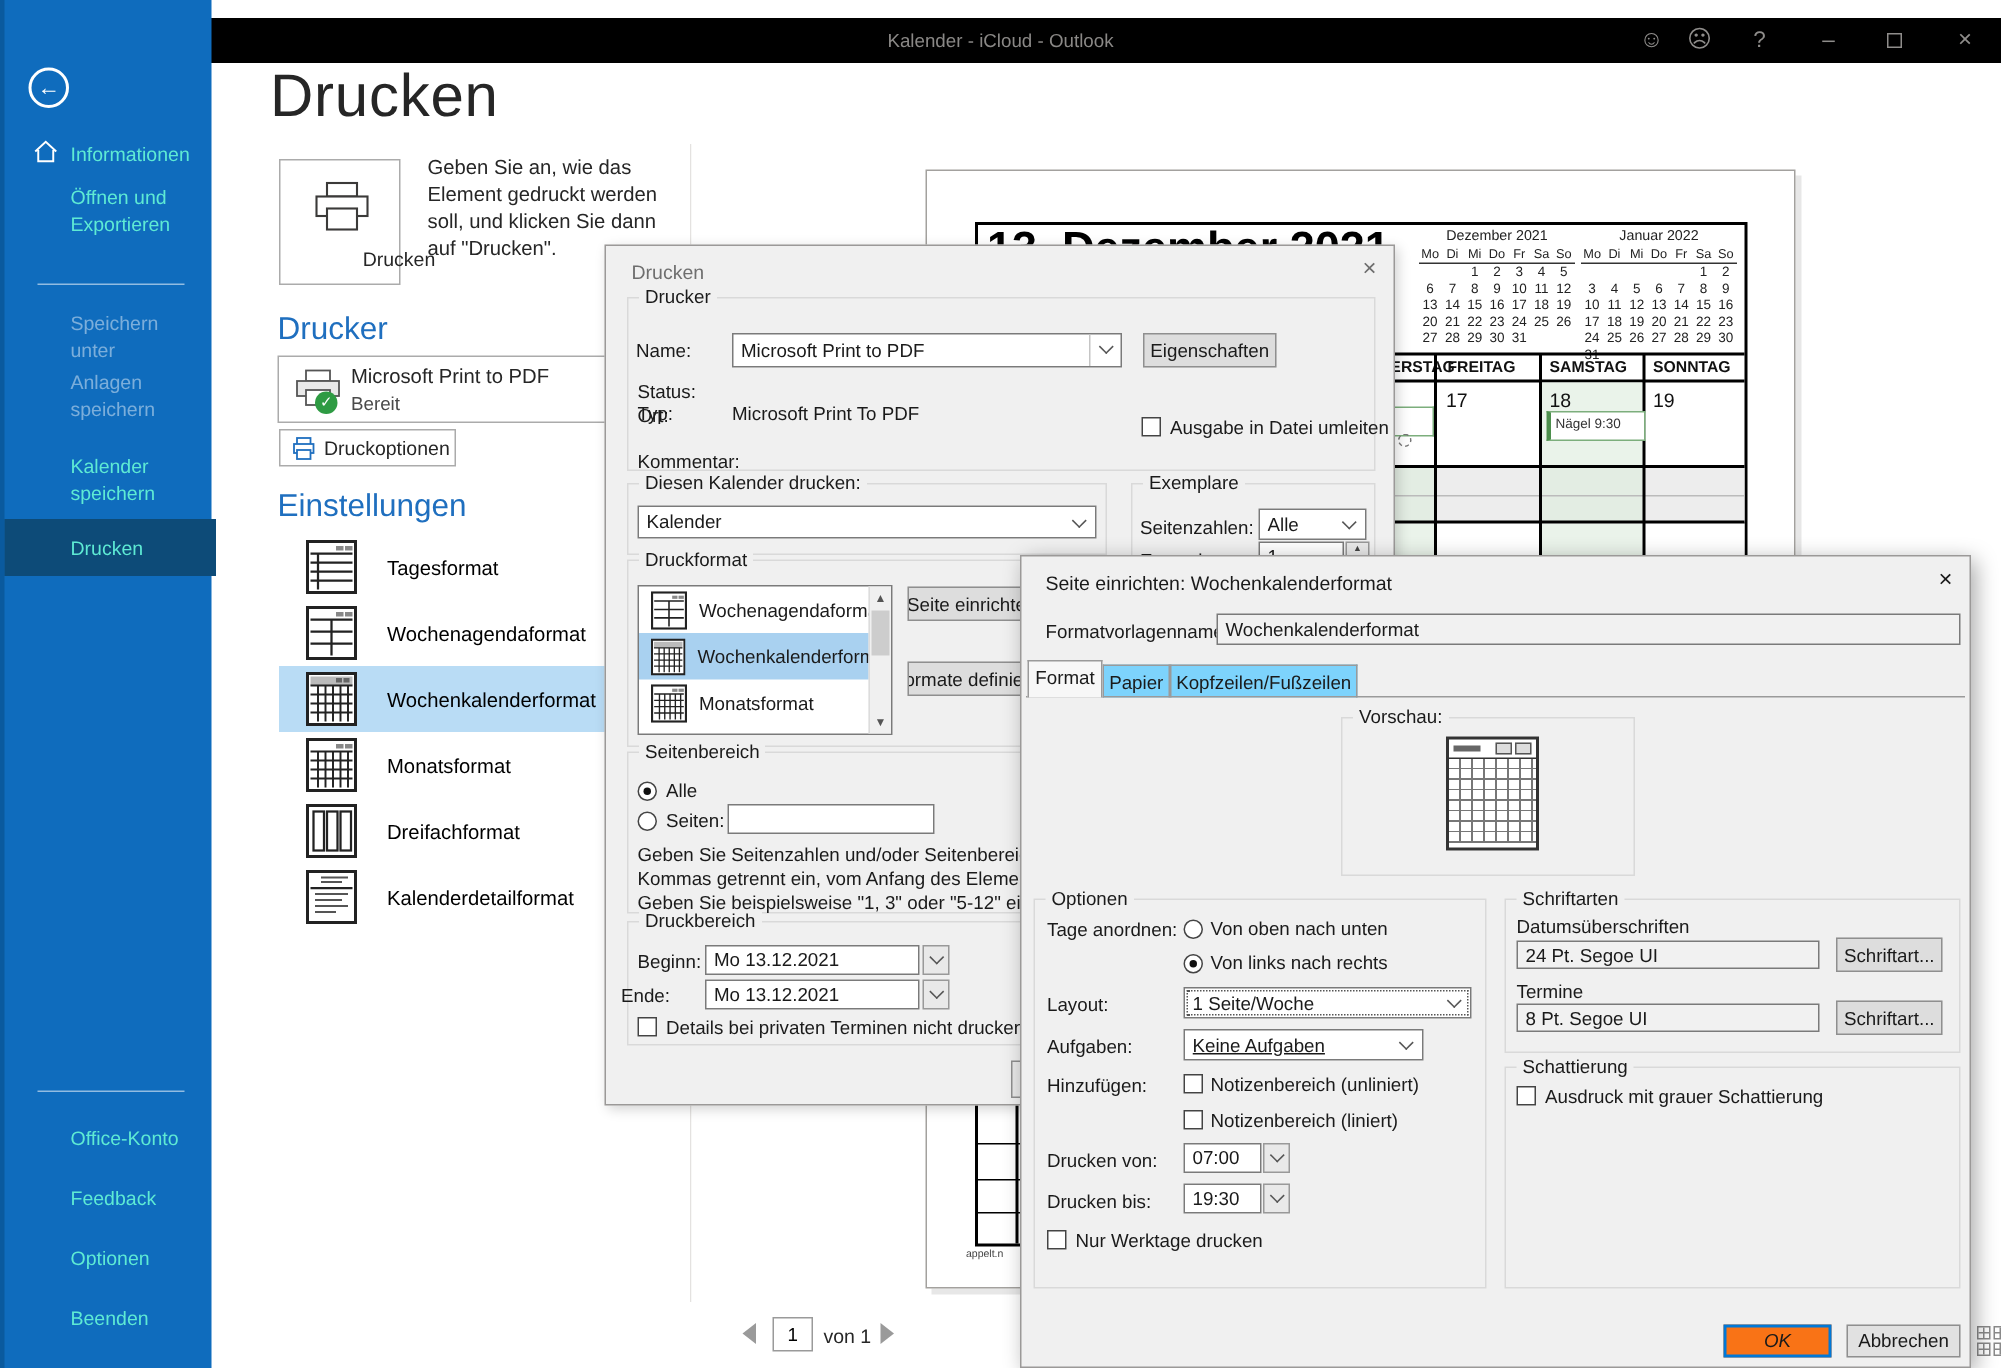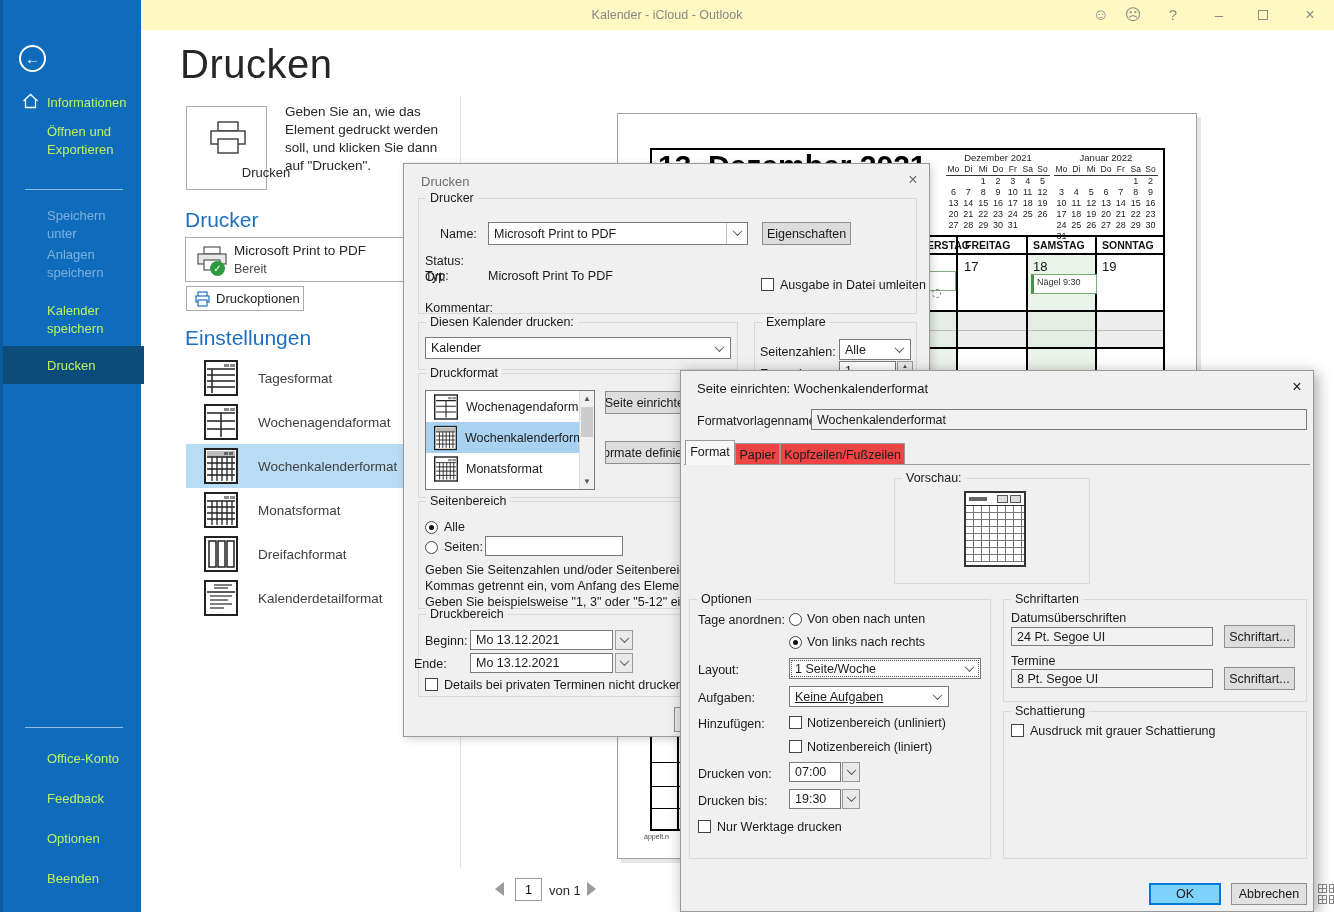--- a/index.html
+++ b/index.html
@@ -1,47 +1,47 @@
 <!DOCTYPE html>
 <html><head>
 <meta charset="utf-8">
 <style>
   * { margin:0; padding:0; box-sizing:border-box; }
   html,body { width:1334px; height:912px; overflow:hidden; }
   body { font-family:"Liberation Sans","DejaVu Sans",sans-serif; color:#1a1a1a; background:#fff; position:relative; }
   .abs { position:absolute; }
 
   
-  #titlebar { position:absolute; left:0; top:0; width:1334px; height:30px; background:#fef9c3; z-index:3; }
+  #titlebar { position:absolute; left:0; top:12px; width:1334px; height:30px; background:#000000; z-index:3; }
   #titlebar .ttl { position:absolute; left:467px; top:8px; width:400px; text-align:center; font-size:12.5px; color:#8a8886; }
   .tb-btn { position:absolute; top:0; width:34px; height:30px; text-align:center; line-height:30px; color:#8f8d8b; font-size:15px; }
   .tb-box { position:absolute; top:10px; width:10px; height:10px; border:1px solid #8f8d8b; }
 
   
   #sidebar { position:absolute; left:0; top:0; width:141px; height:912px; background:#0f6cbd; z-index:4; border-left:3px solid #0a5a9e; }
-  .sb-item { position:absolute; left:0; width:141px; color:#bef264; font-size:13px; line-height:18px; padding-left:44px; padding-right:8px; cursor:default; }
+  .sb-item { position:absolute; left:0; width:141px; color:#5eead4; font-size:13px; line-height:18px; padding-left:44px; padding-right:8px; cursor:default; }
   .sb-item.dis { color:rgba(255,255,255,0.45); }
   .sb-sel { position:absolute; left:0; width:141px; height:38px; background:#0d4b78; }
   .sb-div { position:absolute; left:22px; width:98px; height:1px; background:rgba(255,255,255,0.55); }
   #back-btn { position:absolute; left:16px; top:45px; width:27px; height:27px; border:2px solid #fff; border-radius:50%; color:#fff; text-align:center; line-height:23px; font-size:15px; }
 
   
   #main-title { position:absolute; left:180px; top:42px; font-size:40px; font-weight:300; color:#262626; letter-spacing:0.5px; }
   #print-big-btn { position:absolute; left:186px; top:106px; width:81px; height:84px; border:1px solid #ababab; background:#fff; text-align:center; }
   #print-big-btn .lbl { position:absolute; bottom:9px; width:100%; font-size:13px; color:#262626; }
   #print-desc { position:absolute; left:285px; top:103px; width:172px; font-size:13.5px; line-height:18px; color:#262626; }
   .v-sep { position:absolute; left:460px; top:96px; width:1px; height:772px; background:#e4e2e0; }
   .blue-h { position:absolute; font-size:21px; color:#1f6fbf; font-weight:400; }
   #printer-box { position:absolute; left:185px; top:237px; width:276px; height:45px; border:1px solid #ababab; background:#fff; }
   #printer-box .pname { position:absolute; left:48px; top:5px; font-size:13.5px; color:#262626; }
   #printer-box .pstat { position:absolute; left:48px; top:24px; font-size:12.5px; color:#4a4a4a; }
   .grn-chk { position:absolute; left:24px; top:23px; width:15px; height:15px; border-radius:50%; background:#2e9b43; color:#fff; font-size:10px; line-height:15px; text-align:center; }
   #druckopt-btn { position:absolute; left:186px; top:286px; width:118px; height:25px; border:1px solid #ababab; background:#fff; font-size:13px; color:#262626; display:flex; align-items:center; gap:6px; padding-left:8px; }
   #fmt-list { position:absolute; left:186px; top:356px; width:274px; }
-  .fmt-row { position:relative; width:274px; height:44px; display:flex; align-items:center; gap:20px; padding-left:18px; font-size:13.5px; color:#404040; }
+  .fmt-row { position:relative; width:274px; height:44px; display:flex; align-items:center; gap:20px; padding-left:18px; font-size:13.5px; color:#000000; }
   .fmt-row.sel { background:#b9dcf5; }
 
   
   #preview { position:absolute; left:461px; top:30px; width:873px; height:882px; background:#fff; z-index:1; }
   #page { position:absolute; left:156px; top:83px; width:580px; height:746px; background:#fff; border:1px solid #a3a19e; box-shadow:4px 4px 0 rgba(120,120,120,0.18); }
   
   .pv { position:absolute; }
   #cal-box { left:189px; top:118px; width:515px; height:683px; border:2px solid #000; }
   #pv-title { left:197px; top:119px; font-size:30px; font-weight:bold; color:#000; white-space:nowrap; }
   .minical { width:104px; font-size:9px; color:#222; text-align:center; line-height:11px; }
@@ -87,33 +87,33 @@
   .radio { position:absolute; width:13px; height:13px; border:1px solid #444; border-radius:50%; background:#fff; }
   .radio.sel::after { content:""; position:absolute; left:3px; top:3px; width:5px; height:5px; background:#111; border-radius:50%; }
   .field { position:absolute; border:1px solid #7a7a7a; background:#fff; font-size:12.5px; padding-left:5px; display:flex; align-items:center; }
   .field.ro { background:#f1f1f1; }
   .listbox { position:absolute; border:1px solid #7a7a7a; background:#fff; }
   .li-row { position:relative; height:31px; display:flex; align-items:center; gap:8px; padding-left:8px; white-space:nowrap; overflow:hidden; }
   .li-row.sel { background:#a9d1f0; }
   .sbar { position:absolute; right:0; top:0; width:15px; height:100%; background:#f0f0f0; border-left:1px solid #dcdcdc; }
   .sbar .ar { position:absolute; left:0; width:14px; height:15px; text-align:center; font-size:8px; color:#555; line-height:15px; }
   .sbar .thumb { position:absolute; left:1px; top:16px; width:12px; height:30px; background:#cdcdcd; }
-  .tab { position:absolute; border:1px solid #9a9a9a; border-bottom:none; background:#ef4444; text-align:center; font-size:12.5px; line-height:22px; }
+  .tab { position:absolute; border:1px solid #9a9a9a; border-bottom:none; background:#7dd3fc; text-align:center; font-size:12.5px; line-height:22px; }
   .tab.active { background:#f7f7f7; z-index:2; }
   .tabline { position:absolute; height:1px; background:#9a9a9a; }
   .focusring { outline:1px dotted #555; outline-offset:-3px; }
   .spin { position:absolute; width:16px; height:20px; border:1px solid #999; background:#e9e9e9; font-size:6px; color:#444; text-align:center; line-height:9px; }
   #thumb { position:absolute; background:#fff; border:2px solid #333; }
   #thumb .th-head { height:13px; border-bottom:1px solid #333; position:relative; }
   #thumb .th-head i { position:absolute; display:block; background:#666; left:3px; top:4px; width:18px; height:4px; }
   #thumb .th-head b { position:absolute; top:2px; width:11px; height:8px; border:1px solid #555; background:#ddd; }
   #thumb .th-grid { height:56px; background:
       repeating-linear-gradient(to right, transparent 0 7px, #777 7px 8px),
       repeating-linear-gradient(to bottom, transparent 0 6px, #777 6px 7px); }
-  .okbtn { border:2px solid #0078d7 !important; background:#7dd3fc; }
+  .okbtn { border:2px solid #0078d7 !important; background:#f97316;font-style:italic; }
 </style>
 </head>
 <body>
 
 <div id="titlebar">
   <span class="ttl">Kalender - iCloud  -  Outlook</span>
   <span class="tb-btn" style="left:1084px;font-size:16px;">☺</span>
   <span class="tb-btn" style="left:1116px;font-size:16px;">☹</span>
   <span class="tb-btn" style="left:1156px;">?</span>
   <span class="tb-btn" style="left:1202px;">–</span>
@@ -396,21 +396,21 @@
     </div>
 </div>
 
 <div class="dialog" id="dlg-print">
   <span class="dlg-title" style="color:#6e6e6e;">Drucken</span>
   <span class="dlg-close" style="left:498px;color:#6e6e6e;">×</span>
 
   <div class="grp" style="left:14px;top:34px;width:499px;height:116px;">
     <span class="glabel">Drucker</span>
   </div>
-  <span class="lbl12" style="left:36px;top:63px;text-align:right;">Name:</span>
+  <span class="lbl12" style="left:20px;top:63px;text-align:right;">Name:</span>
   <div class="combo" style="left:84px;top:58px;width:260px;height:23px;">
     <span class="sp">Microsoft Print to PDF</span>
     <span style="width:21px;align-self:stretch;border-left:1px solid #c5c5c5;display:flex;align-items:center;justify-content:center;">
         <i class="cv" style="margin:0 0 2px 0;"></i>
       </span>
   </div>
   <div class="btn" style="left:358px;top:58px;width:89px;height:23px;">Eigenschaften</div>
   <span class="lbl12" style="left:21px;top:90px;">Status:</span>
   <span class="lbl12" style="left:84px;top:90px;"></span>
   <span class="lbl12" style="left:21px;top:105px;">Typ:</span>

